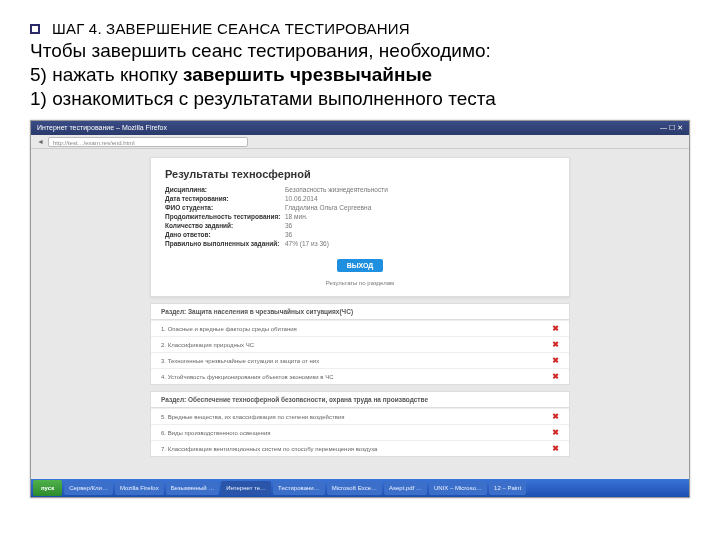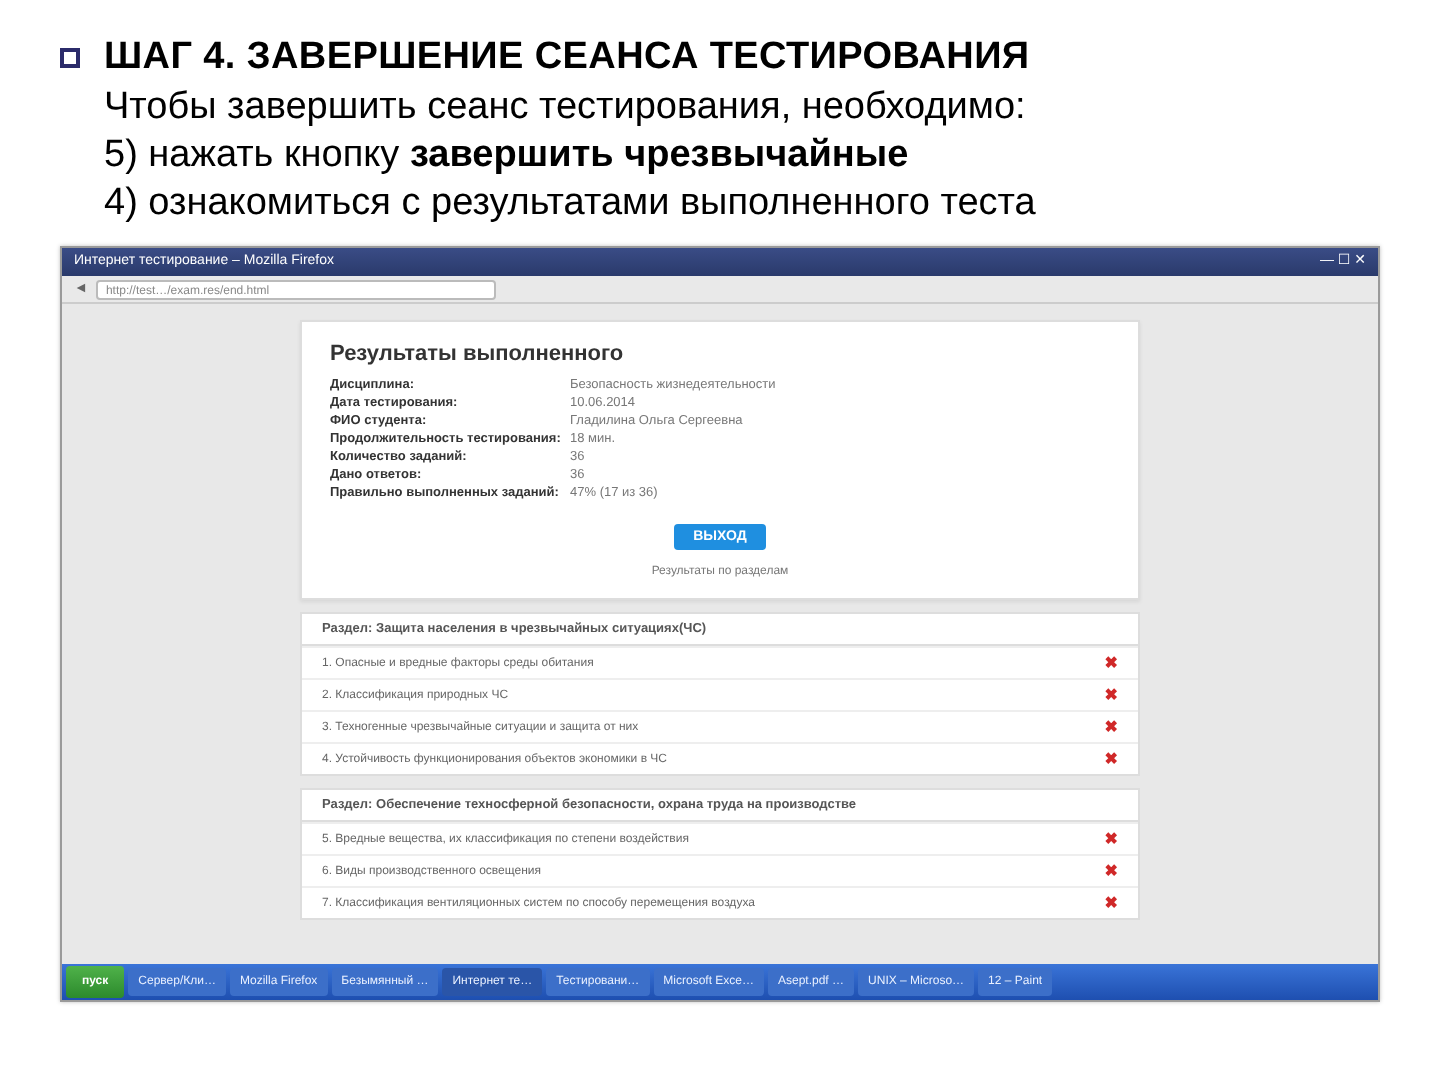--- a/index.html
+++ b/index.html
@@ -10,25 +10,25 @@
     position: relative;
     overflow: hidden;
   }
   .slide { padding: 18px 30px 0 30px; }
   .bullet-row { display: flex; align-items: baseline; margin-bottom: 2px; }
   .bullet {
     width: 10px; height: 10px; border: 2px solid #2b2b6a;
     margin-right: 12px; margin-top: 6px; flex-shrink: 0;
   }
   .title {
-    font-weight: bold; font-size: 19px; color: #000;
+    font-weight: normal; font-size: 15px; color: #000;
     letter-spacing: 0.2px;
   }
   .body-text {
-    margin-left: 22px; font-size: 19px; color: #000; line-height: 1.25;
+    font-size: 19px; color: #000; line-height: 1.25;
   }
   .bold { font-weight: bold; }
 
   
   .shot {
     margin: 10px 30px 0 30px;
     border: 1px solid #9a9a9a;
     width: 660px; height: 378px;
     background: #f3f3f3;
     font-size: 7px;
@@ -105,36 +105,36 @@
 
 <div class="slide">
   <div class="bullet-row">
     <div class="bullet"></div>
     <div class="title">ШАГ 4. ЗАВЕРШЕНИЕ СЕАНСА ТЕСТИРОВАНИЯ</div>
   </div>
   <div class="body-text">Чтобы завершить сеанс тестирования, необходимо:</div>
   <div class="body-text">
     <span>5) нажать кнопку   </span><span class="bold">завершить чрезвычайные</span>
   </div>
-  <div class="body-text">4) ознакомиться с результатами выполненного теста</div>
+  <div class="body-text">1) ознакомиться с результатами выполненного теста</div>
 </div>
 
 <div class="shot">
   <div class="ff-titlebar">
     <span>Интернет тестирование – Mozilla Firefox</span>
     <span>— ☐ ✕</span>
   </div>
   <div class="ff-addr">
     <span style="margin-right:4px;color:#666">◄</span>
     <div class="url">http://test…/exam.res/end.html</div>
   </div>
   <div class="page-area">
 
     <div class="card">
-      <h2>Результаты выполненного</h2>
+      <h2>Результаты техносферной</h2>
       <div class="kv">
           <span class="k">Дисциплина:</span>
           <span class="v">Безопасность жизнедеятельности</span>
         </div>
       <div class="kv">
           <span class="k">Дата тестирования:</span>
           <span class="v">10.06.2014</span>
         </div>
       <div class="kv">
           <span class="k">ФИО студента:</span>

